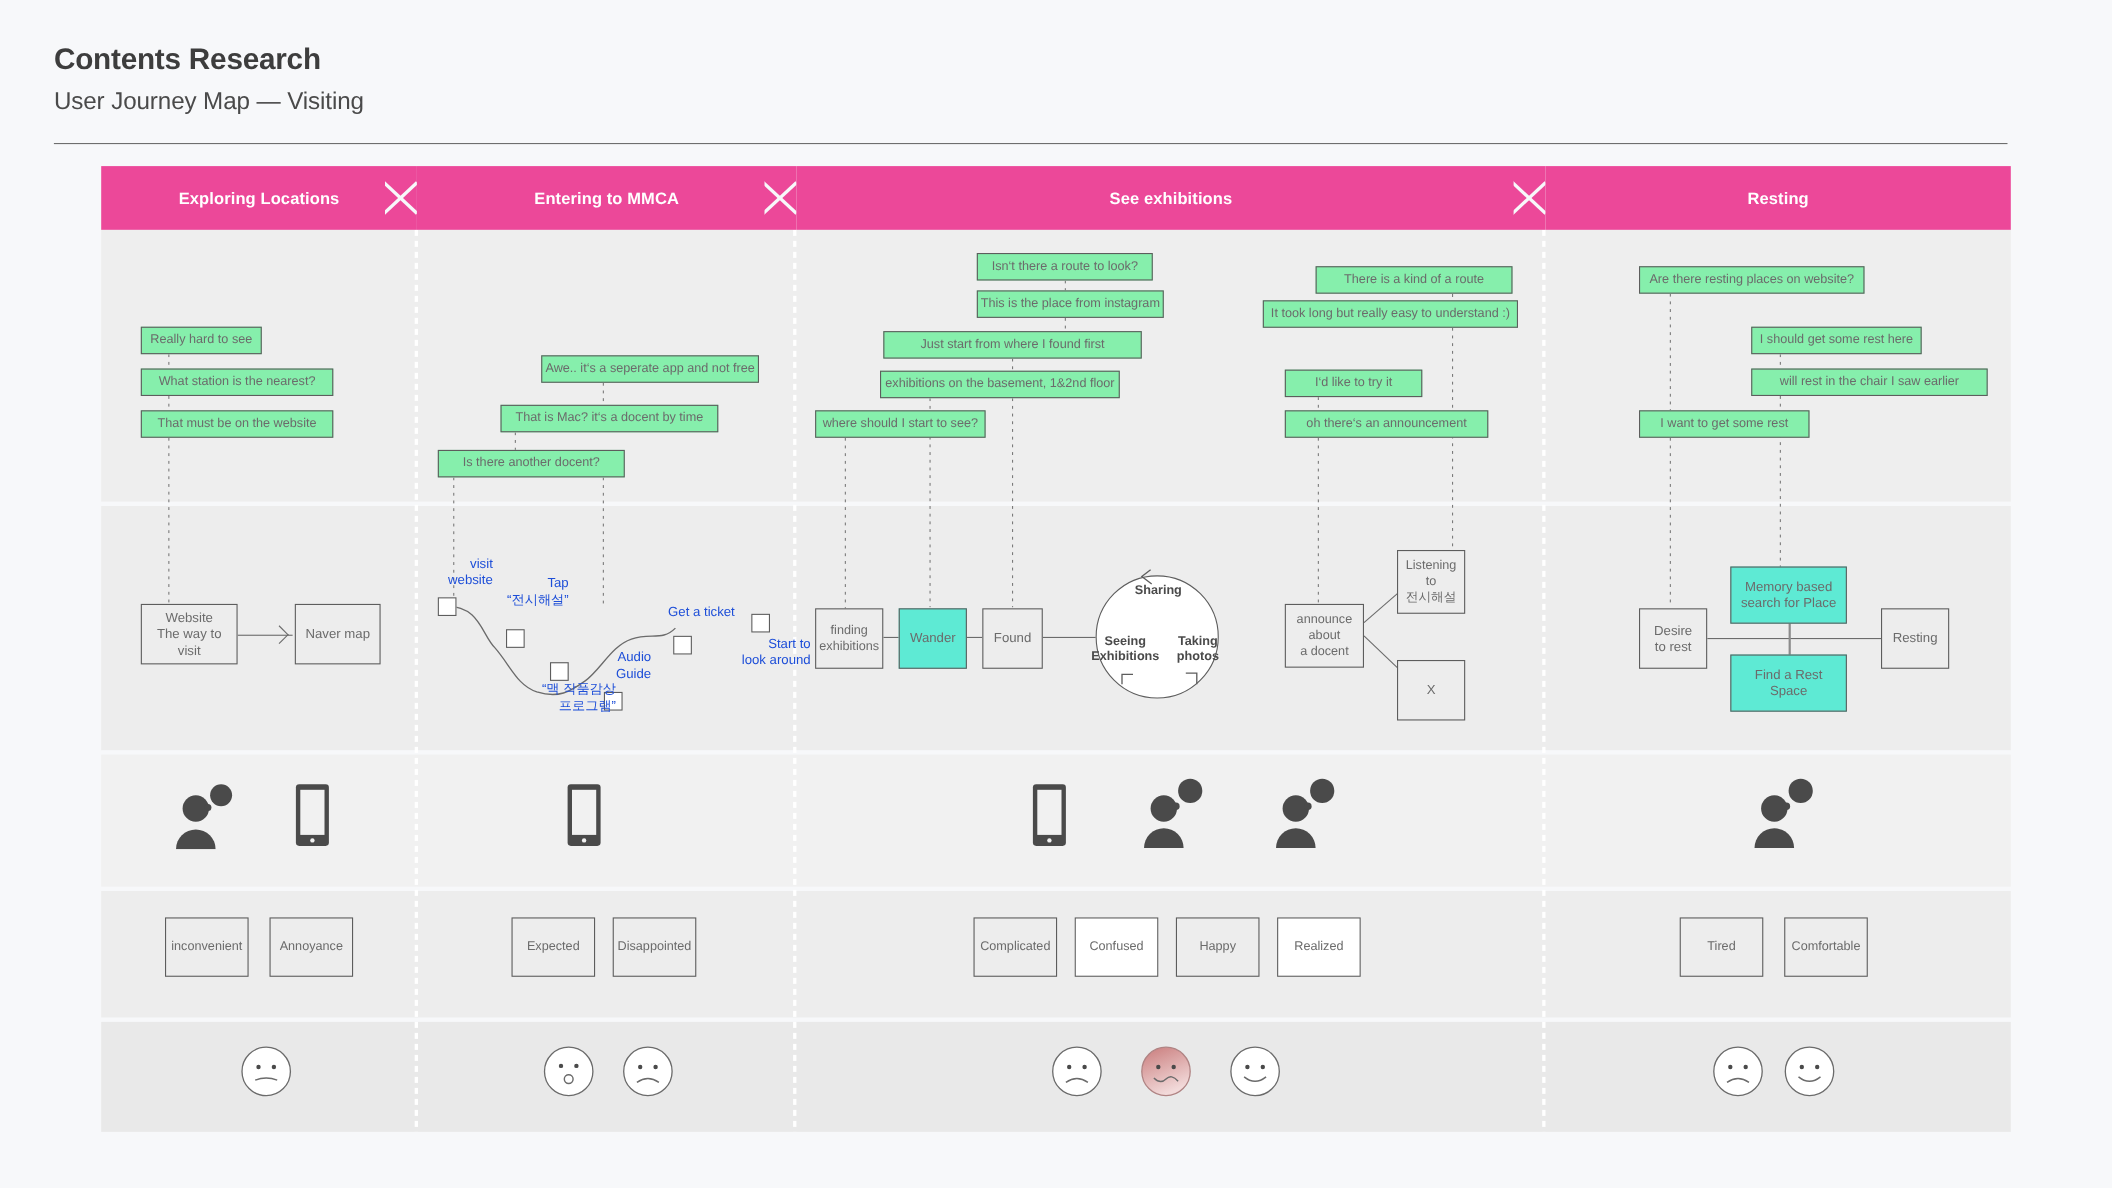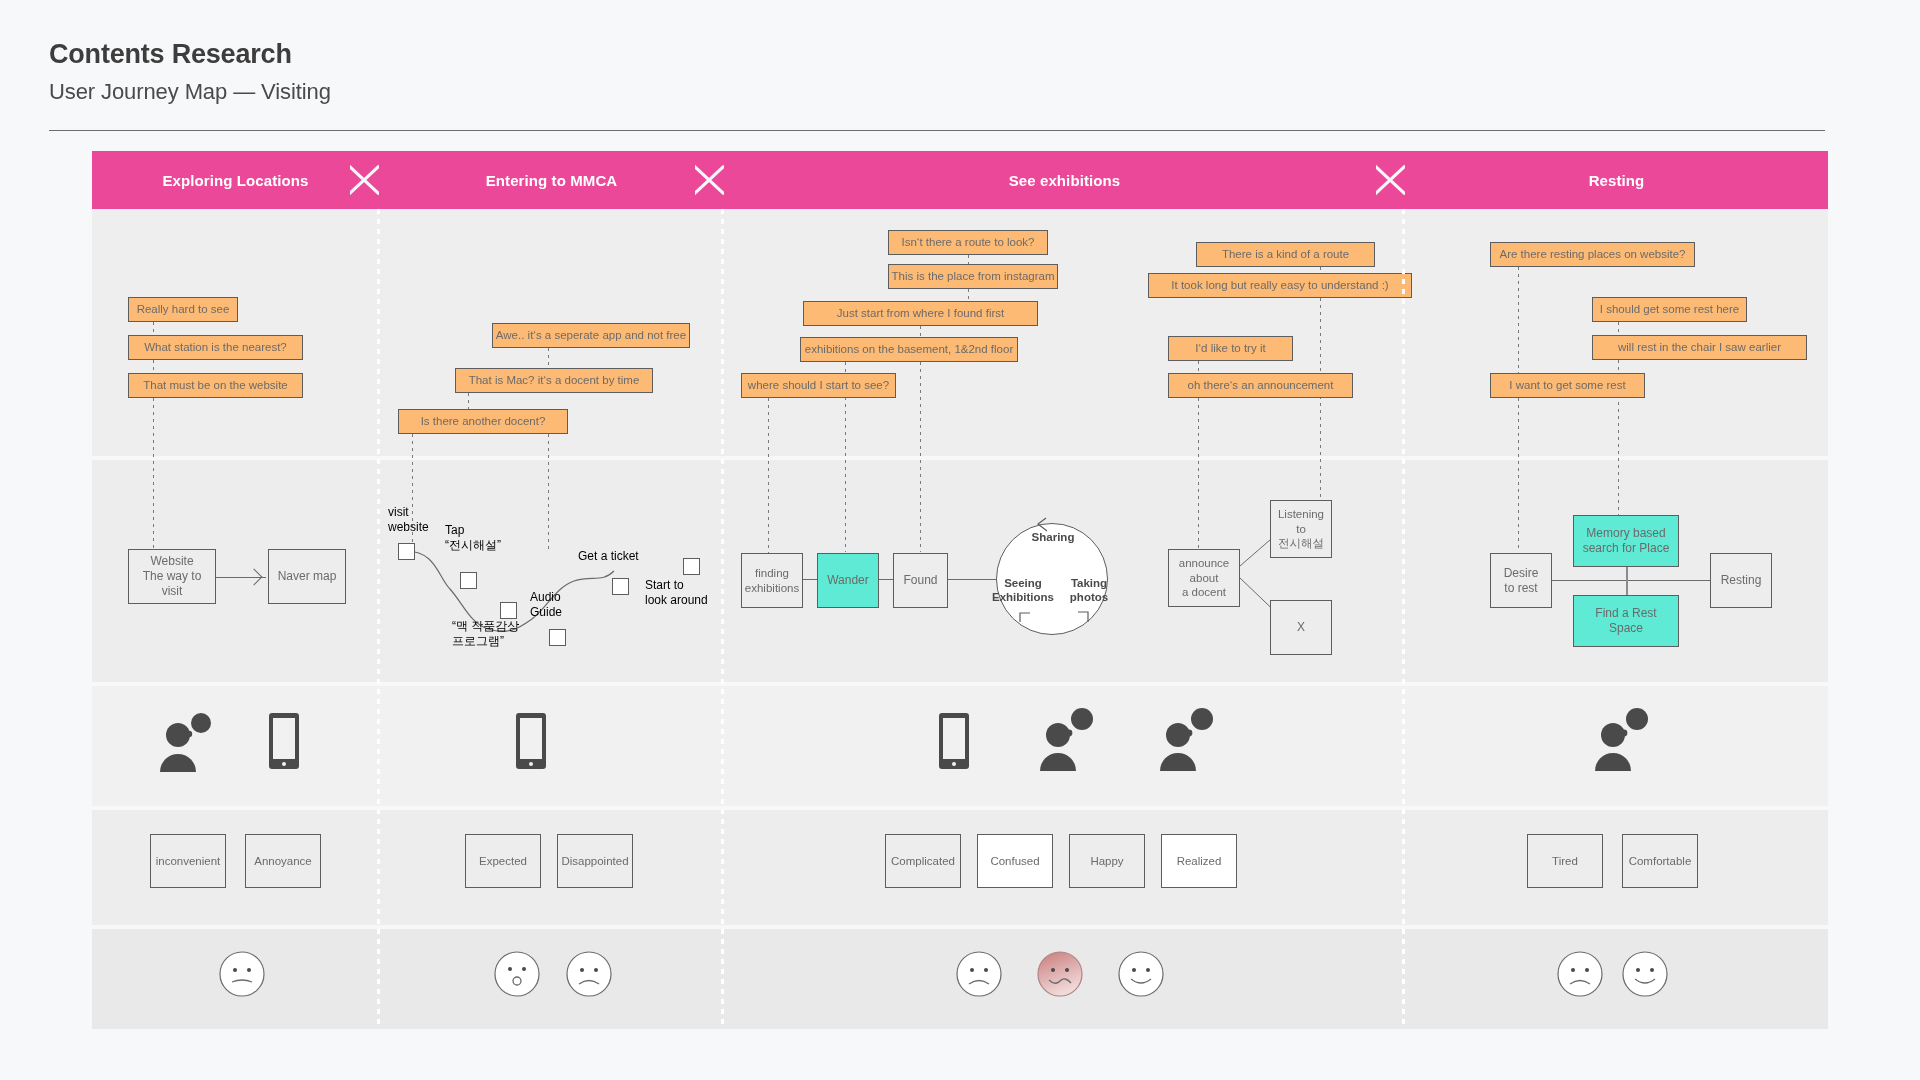--- a/index.html
+++ b/index.html
@@ -72,21 +72,21 @@
   .qbox, .abox, .wbox {
     position: absolute;
     border: 1px solid #5d5d5d;
     color: #6b6b6b;
     display: flex; align-items: center; justify-content: center;
     text-align: center;
     line-height: 1.25;
     z-index: 3;
   }
   .qbox {
-    background: #fdba74;
+    background: #86efac;
     font-size: 11.5px;
     height: 25px;
     padding: 0 9px;
     white-space: nowrap;
   }
   .abox {
     background: #ededed;
     font-size: 12px;
     padding: 4px 6px;
   }
@@ -116,22 +116,22 @@
     border-top: 1.5px solid #6b6b6b; border-right: 1.5px solid #6b6b6b;
     transform: rotate(45deg); z-index: 2;
   }
 
   
   .node-sq {
     position: absolute; width: 17px; height: 17px;
     background: #ffffff; border: 1.5px solid #5d5d5d; z-index: 4;
   }
   .curve-label {
-    position: absolute; font-size: 12px; color: #000000;
-    text-align: left; line-height: 1.25; z-index: 4; white-space: nowrap;
+    position: absolute; font-size: 12px; color: #1d4ed8;
+    text-align: right; line-height: 1.25; z-index: 4; white-space: nowrap;
   }
 
   
   .cycle {
     position: absolute; width: 112px; height: 112px;
     border: 1px solid #5d5d5d; border-radius: 50%;
     background: #ffffff; z-index: 3;
   }
   .cycle-label {
     position: absolute; font-size: 11.5px; font-weight: bold; color: #4a4a4a;
@@ -206,21 +206,21 @@
   <div class="qbox" style="left:800px; top:337px; width:218px">exhibitions on the basement, 1&amp;2nd floor</div>
   <div class="qbox" style="left:741px; top:373px; width:155px">where should I start to see?</div>
   <div class="dotline" style="left:968px; top:255px; height:9px"></div>
   <div class="dotline" style="left:968px; top:289px; height:12px"></div>
   <div class="dotline" style="left:920px; top:326px; height:11px"></div>
   <div class="dotline" style="left:920px; top:362px; height:190px"></div>
   <div class="dotline" style="left:768px; top:398px; height:156px"></div>
   <div class="dotline" style="left:845px; top:362px; height:190px"></div>
 
   <div class="qbox" style="left:1196px; top:242px; width:179px">There is a kind of a route</div>
-  <div class="qbox" style="left:1148px; top:273px; width:264px">It took long but really easy to understand :)</div>
+  <div class="qbox" style="left:1148px; top:273px; width:232px">It took long but really easy to understand :)</div>
   <div class="qbox" style="left:1168px; top:336px; width:125px">I‘d like to try it</div>
   <div class="qbox" style="left:1168px; top:373px; width:185px">oh there‘s an announcement</div>
   <div class="dotline" style="left:1320px; top:267px; height:6px"></div>
   <div class="dotline" style="left:1320px; top:298px; height:208px"></div>
   <div class="dotline" style="left:1198px; top:361px; height:12px"></div>
   <div class="dotline" style="left:1198px; top:398px; height:152px"></div>
 
   <div class="qbox" style="left:1490px; top:242px; width:205px">Are there resting places on website?</div>
   <div class="qbox" style="left:1592px; top:297px; width:155px">I should get some rest here</div>
   <div class="qbox" style="left:1592px; top:335px; width:215px">will rest in the chair I saw earlier</div>

